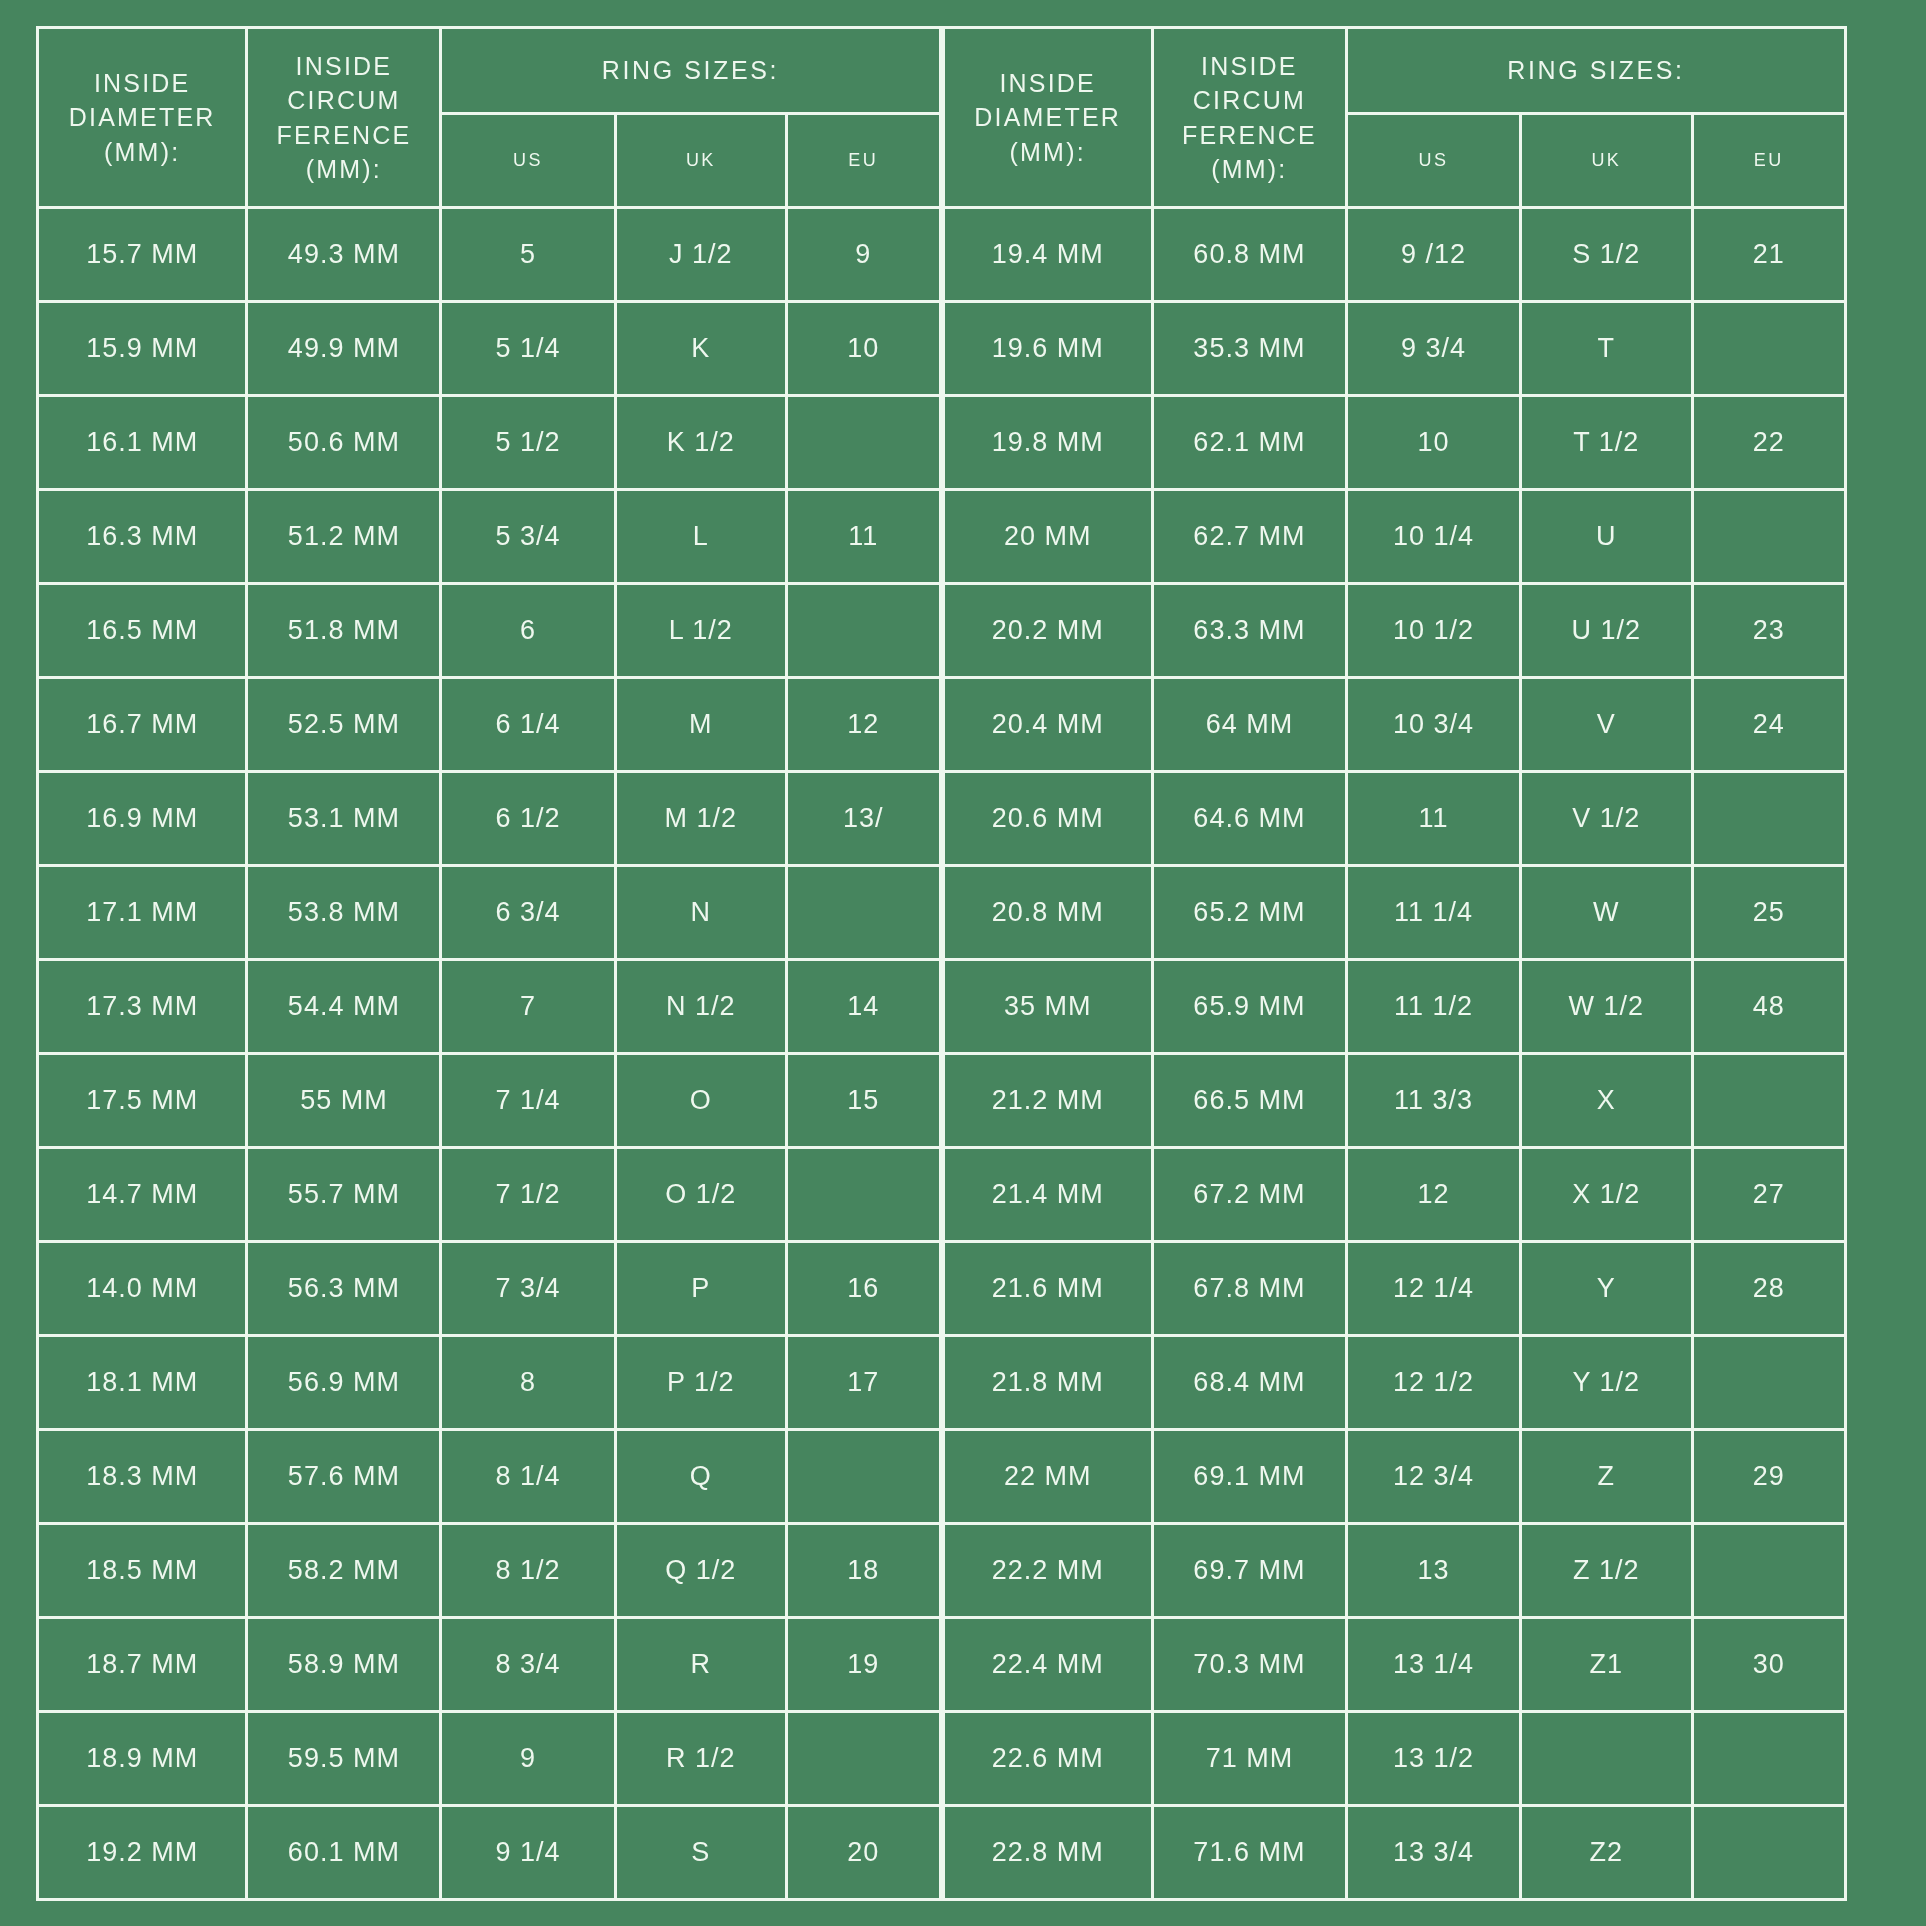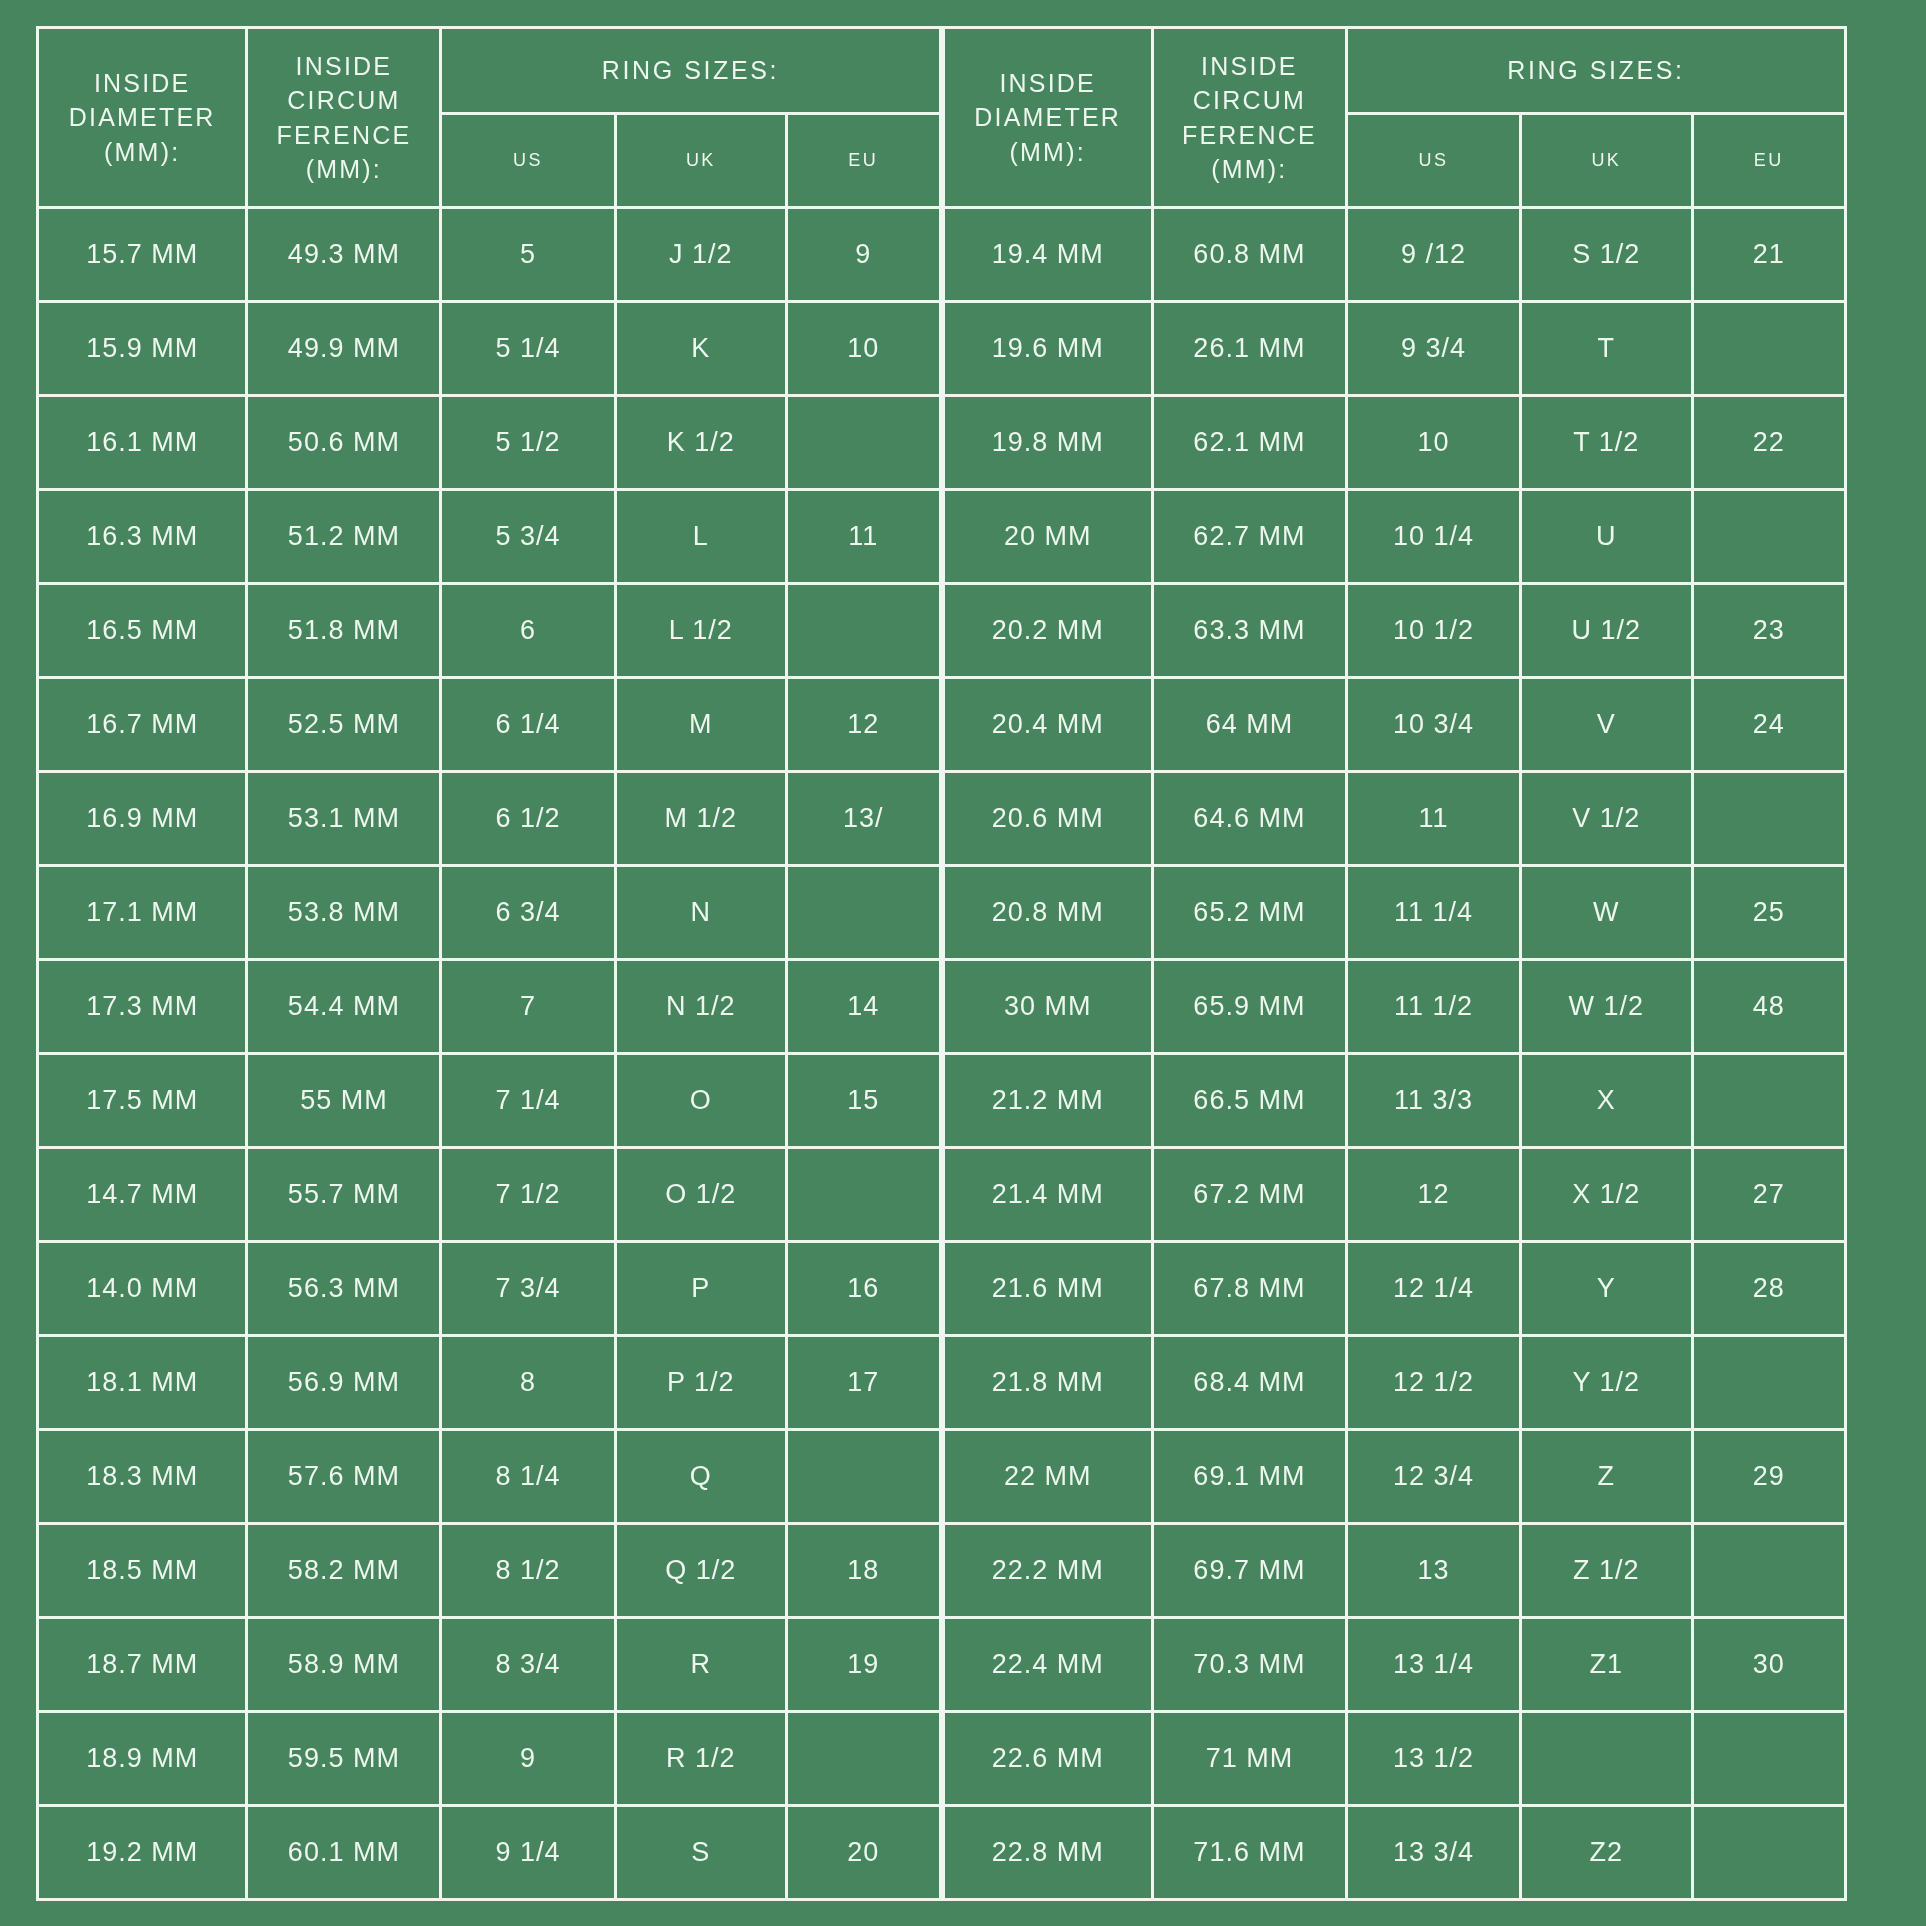--- a/index.html
+++ b/index.html
@@ -276,21 +276,21 @@
       <tbody>
           <tr>
             <td>19.4 MM</td>
             <td>60.8 MM</td>
             <td>9 /12</td>
             <td>S 1/2</td>
             <td>21</td>
           </tr>
           <tr>
             <td>19.6 MM</td>
-            <td>26.1 MM</td>
+            <td>35.3 MM</td>
             <td>9 3/4</td>
             <td>T</td>
             <td></td>
           </tr>
           <tr>
             <td>19.8 MM</td>
             <td>62.1 MM</td>
             <td>10</td>
             <td>T 1/2</td>
             <td>22</td>
@@ -324,21 +324,21 @@
             <td></td>
           </tr>
           <tr>
             <td>20.8 MM</td>
             <td>65.2 MM</td>
             <td>11 1/4</td>
             <td>W</td>
             <td>25</td>
           </tr>
           <tr>
-            <td>30 MM</td>
+            <td>35 MM</td>
             <td>65.9 MM</td>
             <td>11 1/2</td>
             <td>W 1/2</td>
             <td>48</td>
           </tr>
           <tr>
             <td>21.2 MM</td>
             <td>66.5 MM</td>
             <td>11 3/3</td>
             <td>X</td>

